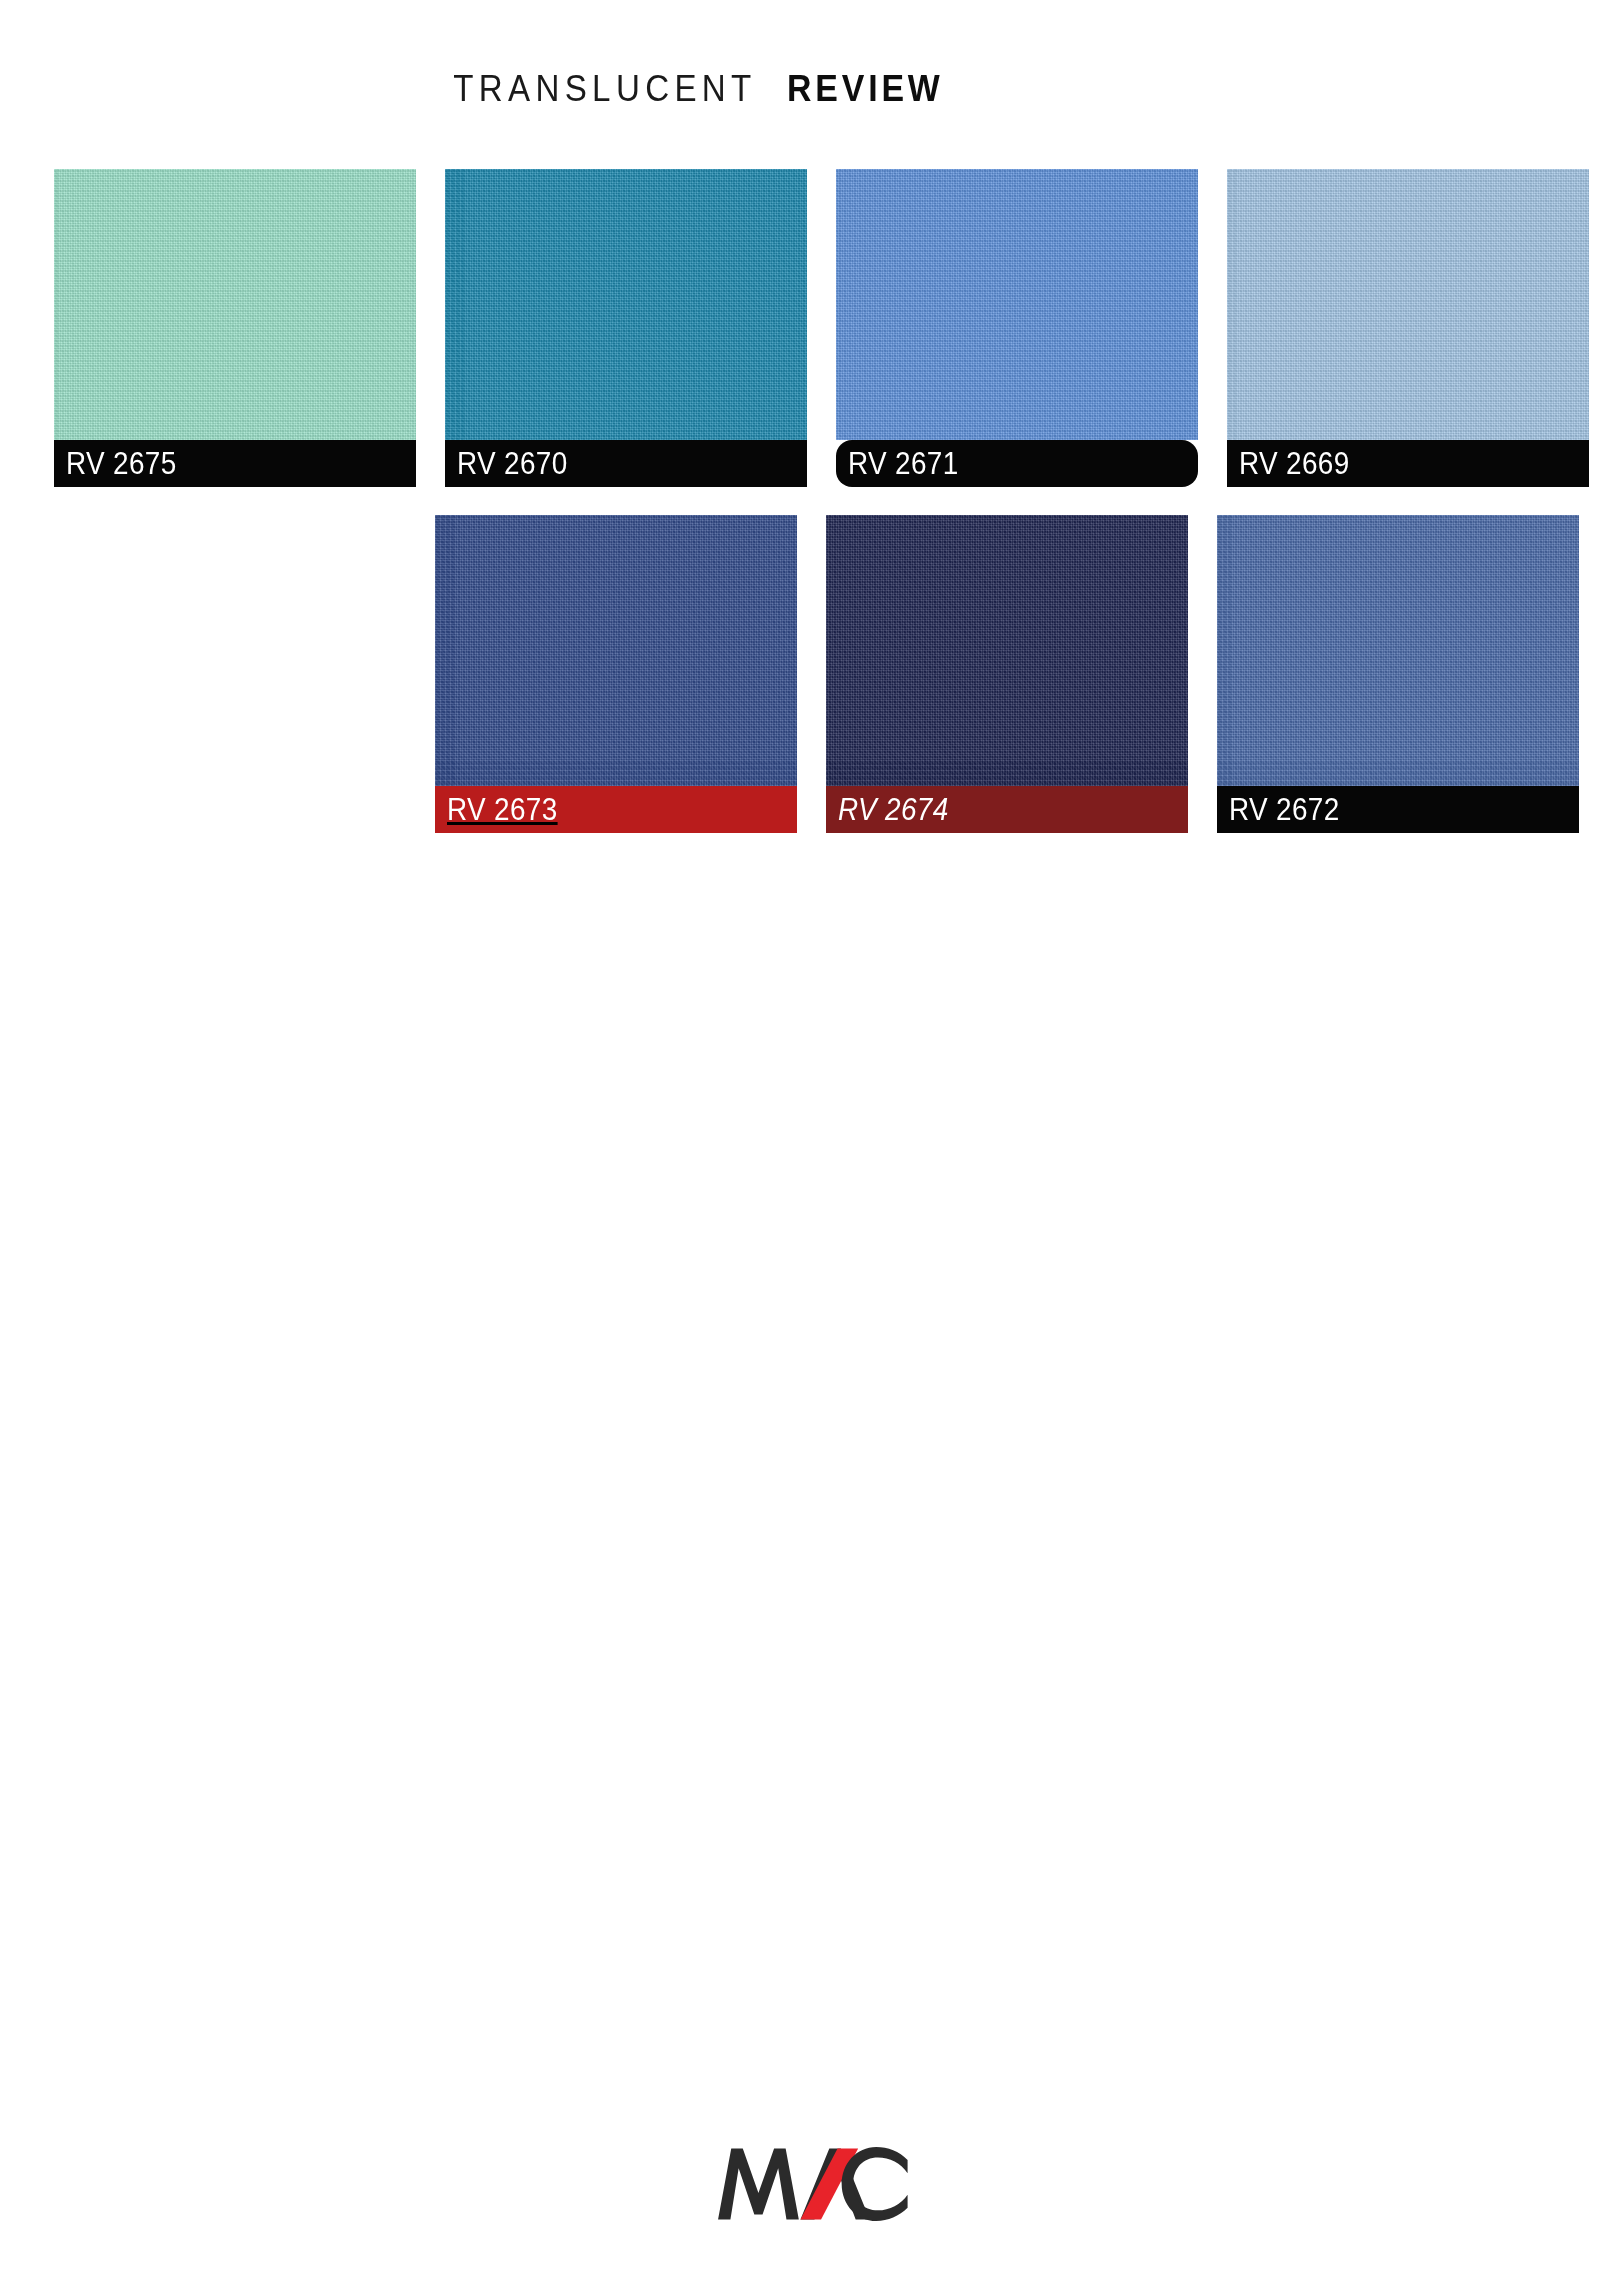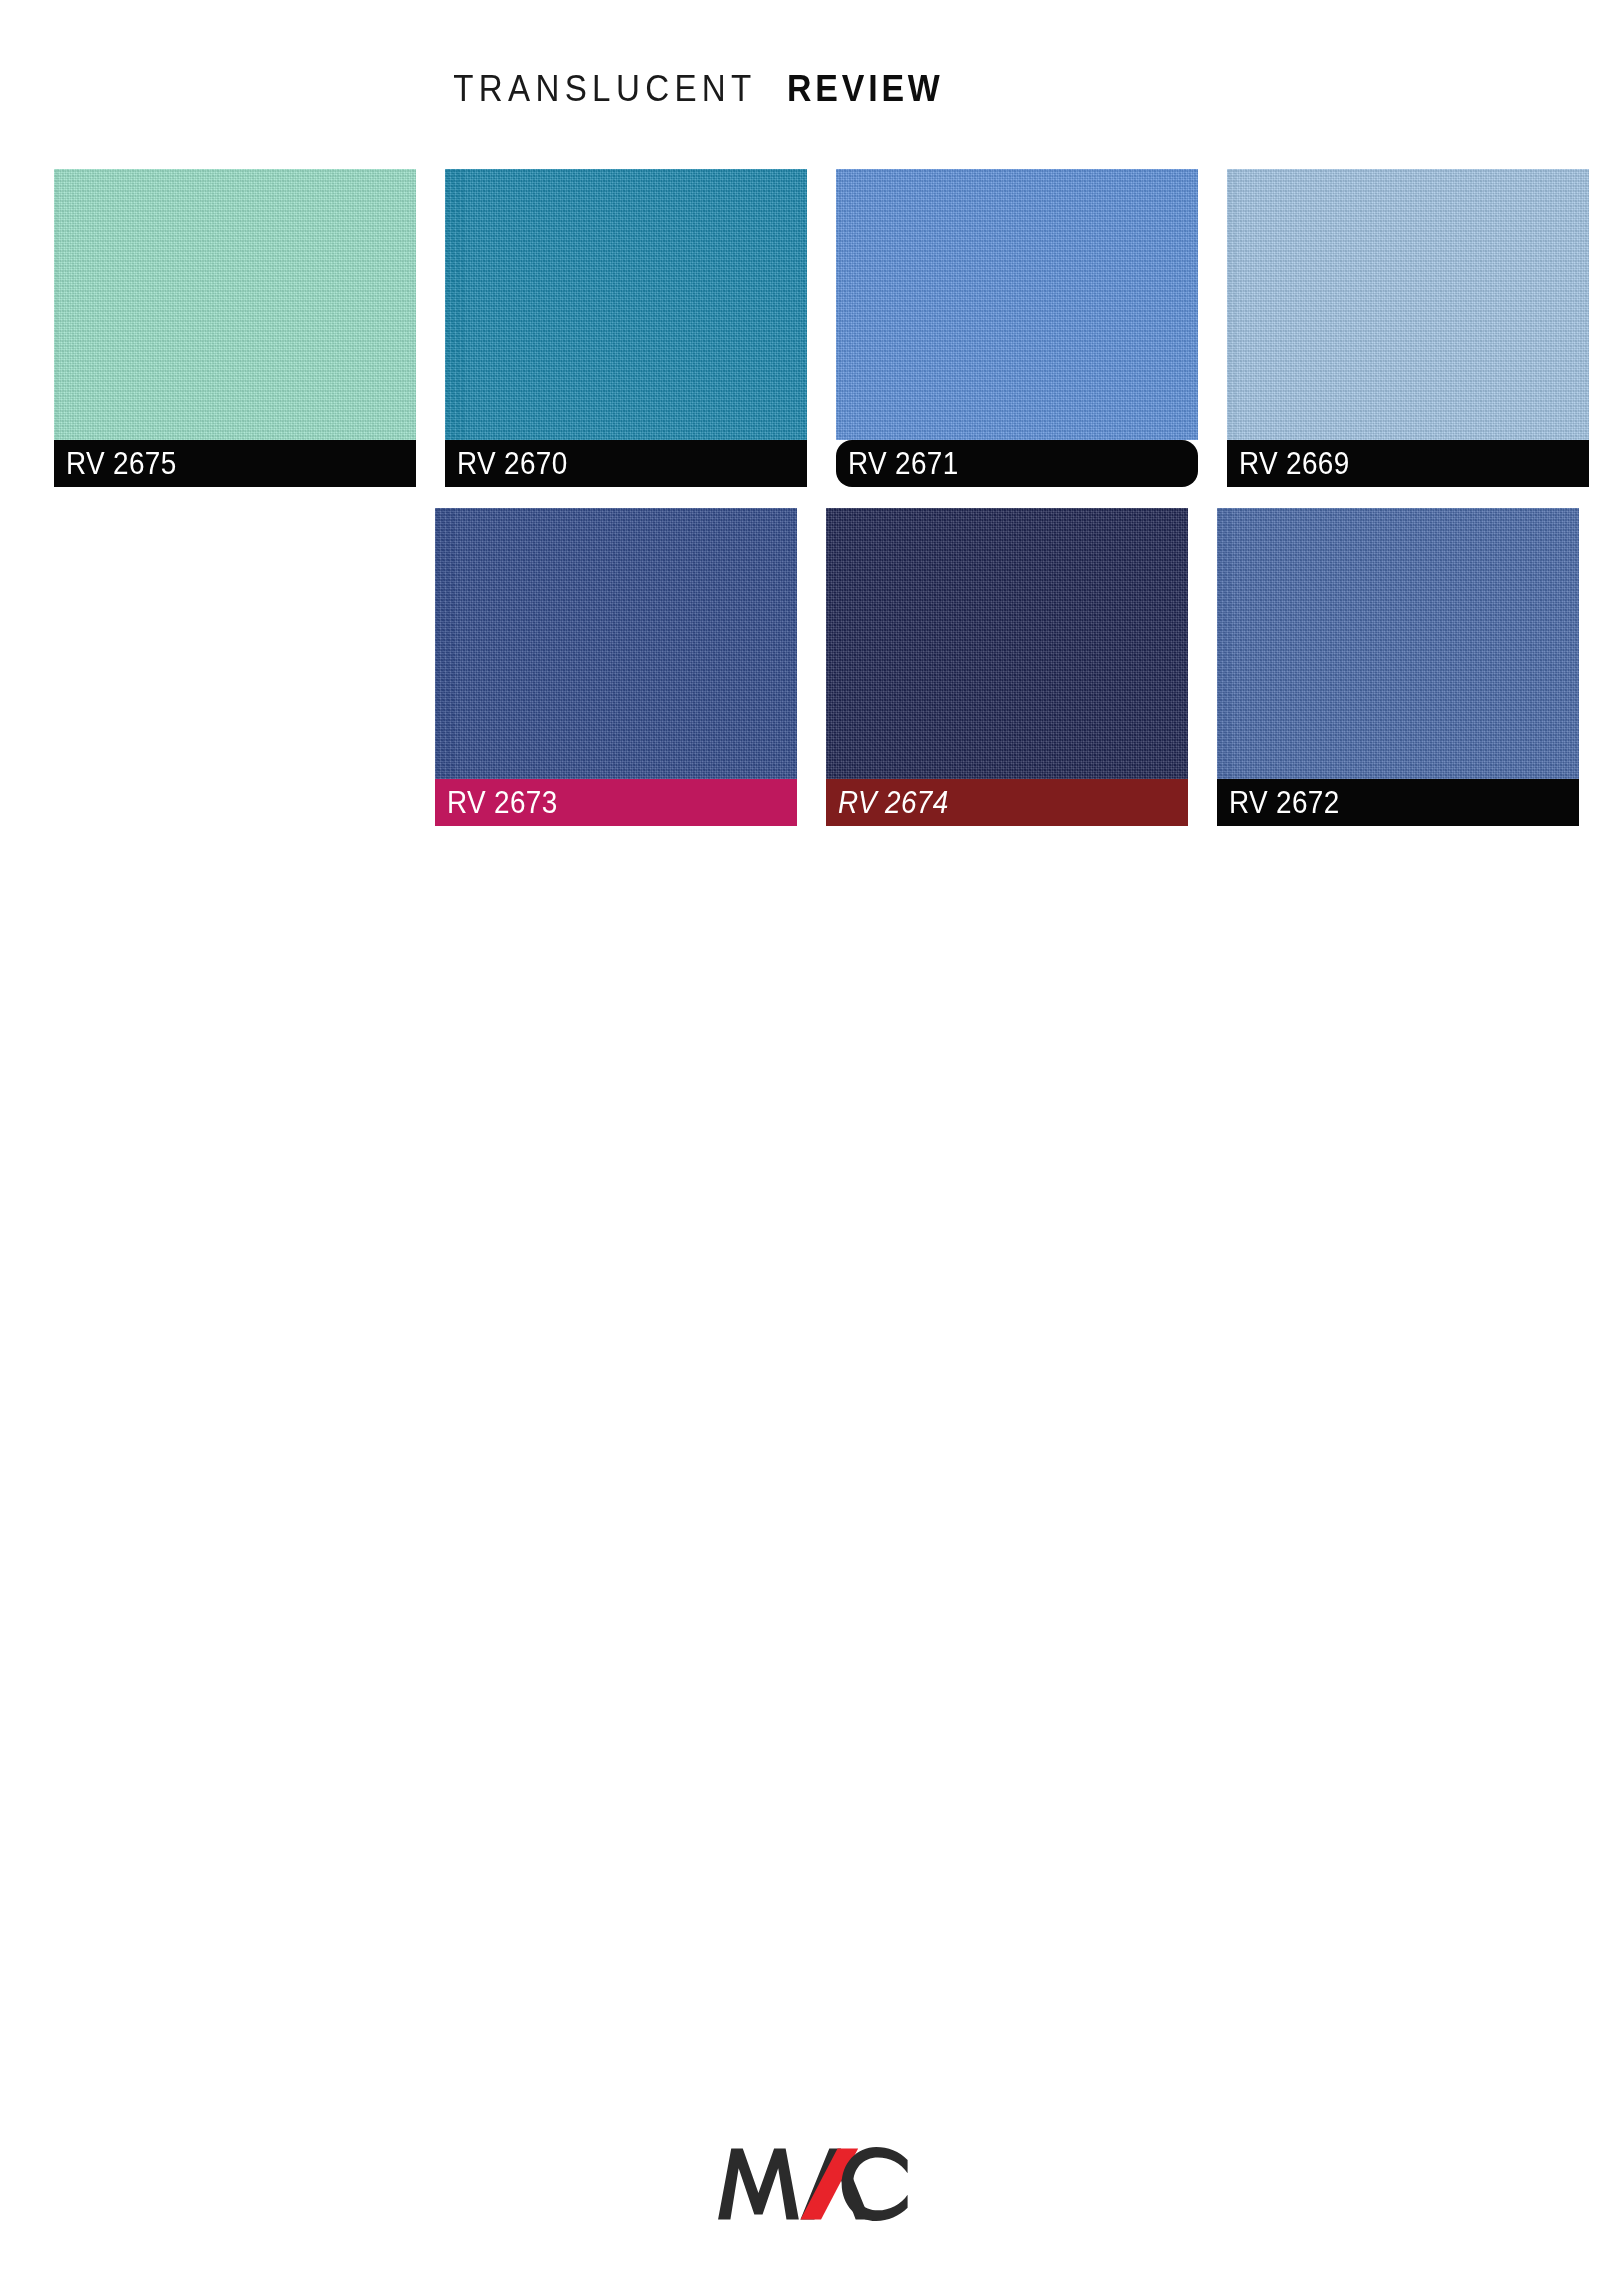--- a/index.html
+++ b/index.html
@@ -49,21 +49,21 @@
   
   #swatch-grid {
     position: absolute;
     left: 45px;
     top: 169px;
     width: 1534px;
   }
   .swatch-row {
     display: flex;
     gap: 29px;
-    margin-bottom: 21px;
+    margin-bottom: 28px;
     padding-left: 9px;
   }
   .swatch-cell {
     width: 362px;
     position: relative;
   }
   .swatch-cell.empty {
     background: transparent;
   }
   .swatch-chip {
@@ -158,21 +158,21 @@
         <div class="swatch-chip" style="background: rgb(163, 197, 228);"></div>
         <div class="swatch-label-bar" style="background: rgb(6, 6, 6);">
           <span class="swatch-label-text" style="color: rgb(255, 255, 255);">RV 2669</span>
         </div>
       </div>
     </div>
     <div class="swatch-row">
       <div class="swatch-cell empty" style="height: 318px;"></div>
       <div class="swatch-cell">
         <div class="swatch-chip" style="background: rgb(51, 76, 140);"></div>
-        <div class="swatch-label-bar" style="background: #be185d;">
+        <div class="swatch-label-bar" style="background: #b91c1c; text-decoration: underline;">
           <span class="swatch-label-text" style="color: rgb(255, 255, 255);">RV 2673</span>
         </div>
       </div>
       <div class="swatch-cell">
         <div class="swatch-chip" style="background: rgb(31, 37, 81);"></div>
         <div class="swatch-label-bar" style="background: #7f1d1d; font-style: italic;">
           <span class="swatch-label-text" style="color: rgb(255, 255, 255);">RV 2674</span>
         </div>
       </div>
       <div class="swatch-cell">

